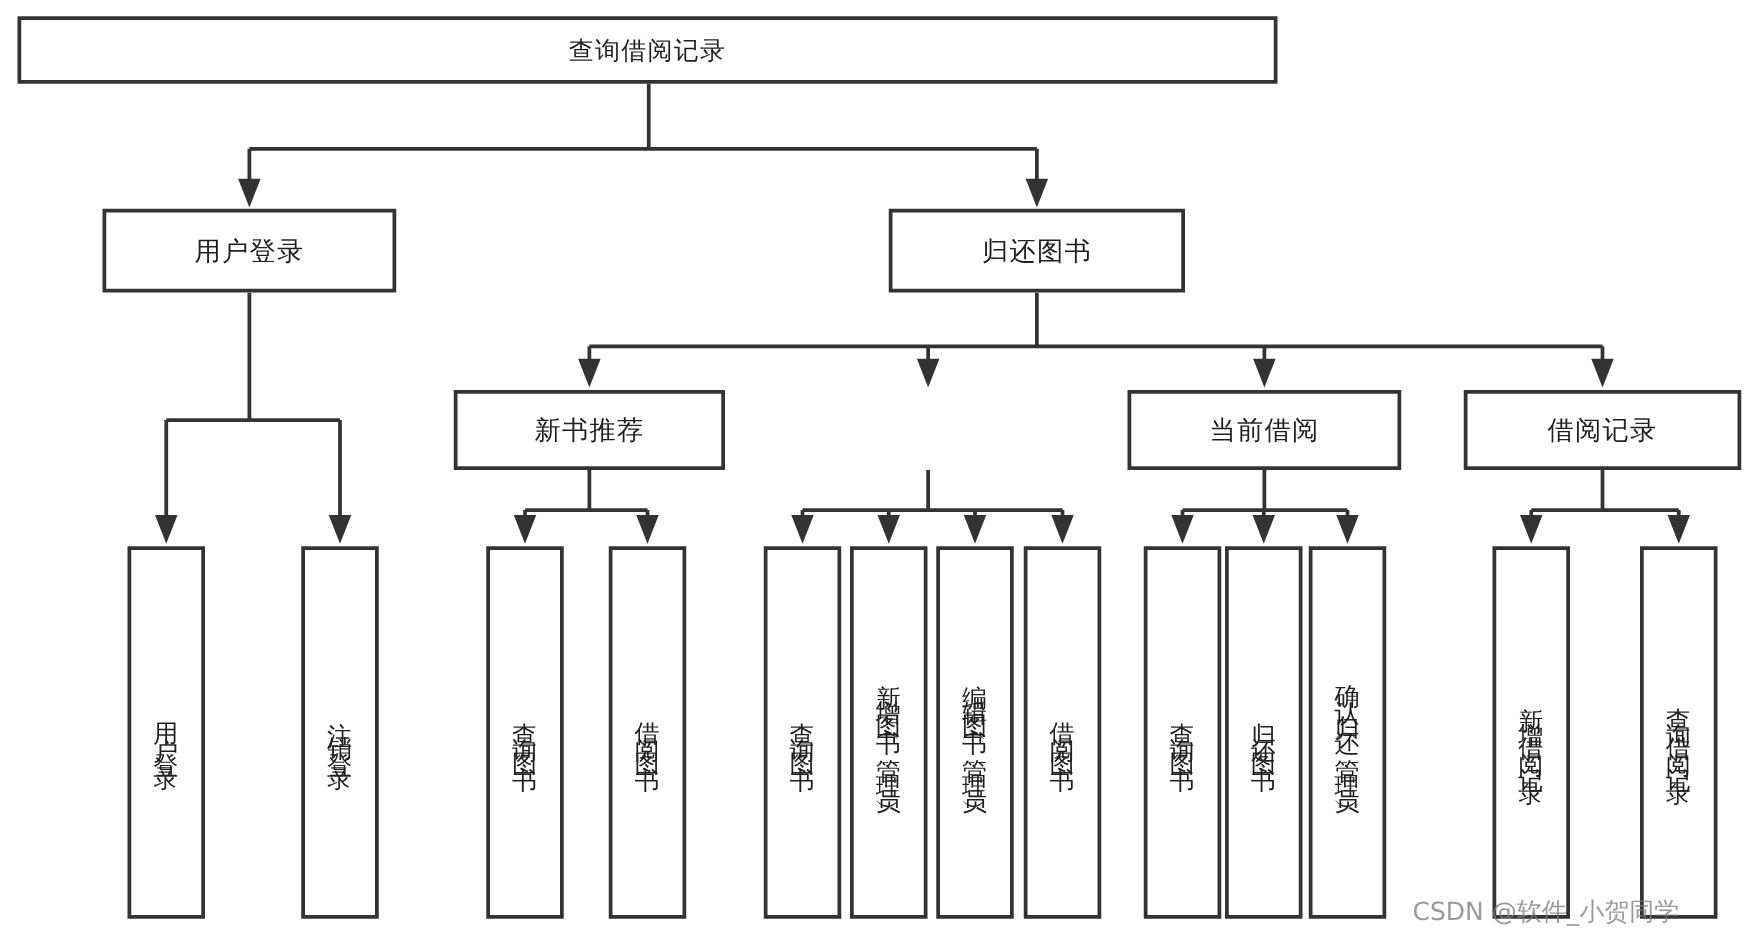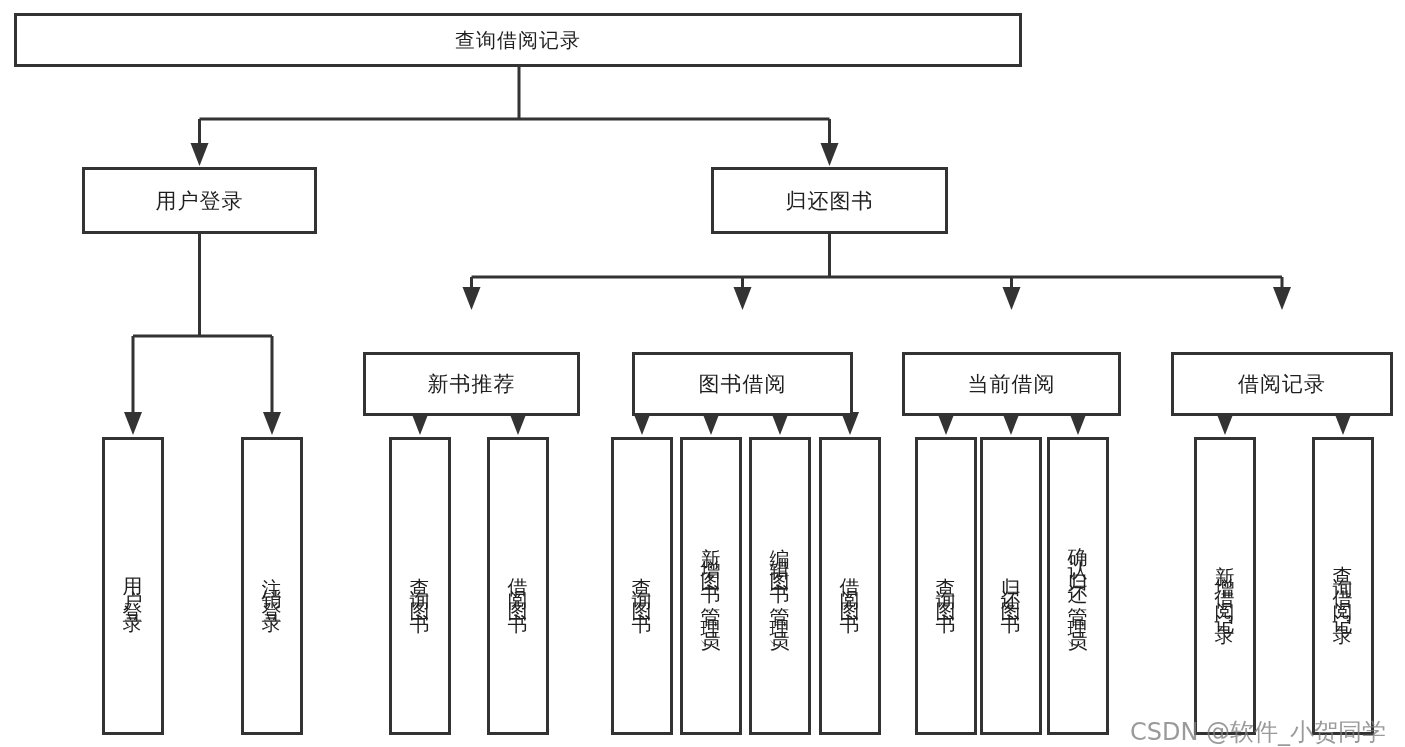--- a/index.html
+++ b/index.html
@@ -25,21 +25,21 @@
     color: #1f1f1f;
     display: flex;
     align-items: center;
     justify-content: center;
     z-index: 2;
   }
   .hnode { font-size: 21px; letter-spacing: 1px; }
   .root  { left: 14px;  top: 13px;  width: 1008px; height: 54px; font-size: 20px; }
   .l2a   { left: 82px;  top: 167px; width: 235px;  height: 67px; }
   .l2b   { left: 711px; top: 167px; width: 237px;  height: 67px; }
-  .l3    { top: 312px; height: 64px; margin-top: 40px; }
+  .l3    { top: 312px; height: 64px; }
   .l3a   { left: 363px;  width: 217px; }
   .l3b   { left: 632px;  width: 221px; }
   .l3c   { left: 902px;  width: 219px; }
   .l3d   { left: 1171px; width: 222px; }
   .vbox  { top: 437px; height: 298px; width: 62px; }
   .vtext {
     writing-mode: vertical-rl;
     text-orientation: mixed;
     font-size: 20px;
     letter-spacing: 12px;
@@ -50,21 +50,21 @@
   .pB1 { left: 389px; }  .pB2 { left: 487px; }
   .pC1 { left: 611px; }  .pC2 { left: 680px; }
   .pC3 { left: 749px; }  .pC4 { left: 819px; }
   .pD1 { left: 915px; }  .pD2 { left: 980px; }
   .pD3 { left: 1047px; }
   .pE1 { left: 1194px; } .pE2 { left: 1312px; }
   .watermark {
     position: absolute;
     left: 1130px;
     top: 716px;
-    font-size: 24px;
+    font-size: 20px;
     color: rgba(125, 125, 125, 0.78);
     z-index: 5;
     white-space: nowrap;
   }
 </style>
 </head>
 <body>
 
 <div class="canvas">
 
@@ -100,21 +100,20 @@
       <polygon points="1334,412 1352,412 1343,435"></polygon>
     </g>
   </svg>
 
   <div class="node hnode root">查询借阅记录</div>
 
   <div class="node hnode l2a">用户登录</div>
   <div class="node hnode l2b">归还图书</div>
 
   <div class="node hnode l3 l3a">新书推荐</div>
-  <div class="node hnode l3 l3b">图书借阅</div>
   <div class="node hnode l3 l3d">借阅记录</div>
   <div class="node hnode l3 l3c">当前借阅</div>
 
   <div class="node vbox pA1">
     <span class="vtext">用户登录</span>
   </div>
   <div class="node vbox pA2">
     <span class="vtext">注销登录</span>
   </div>
 

